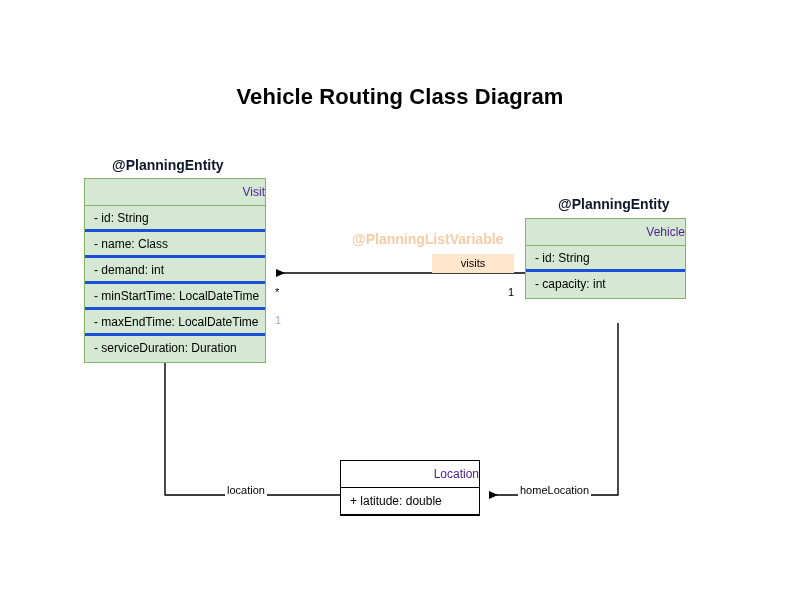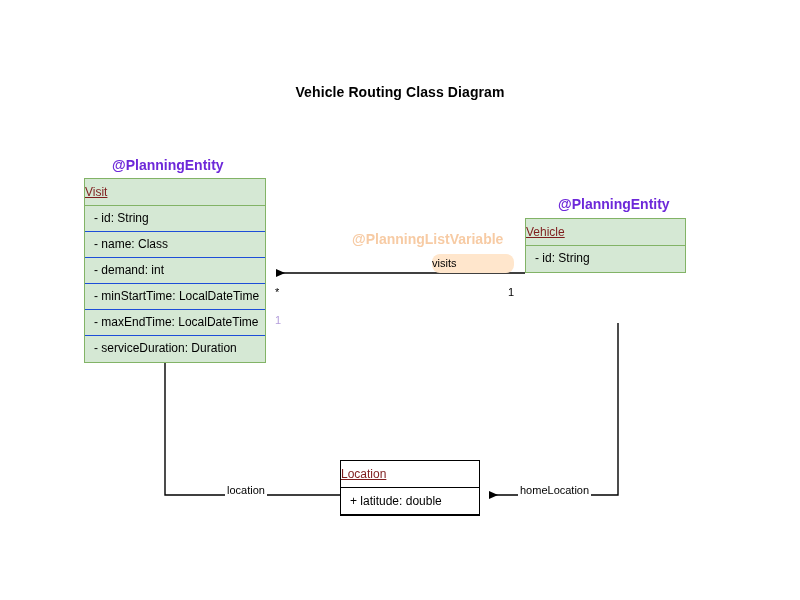--- a/index.html
+++ b/index.html
@@ -26,90 +26,90 @@
     width: 800px;
     height: 600px;
     pointer-events: none;
   }
   .diagram-title {
     position: absolute;
     left: 0;
     top: 84px;
     width: 800px;
     text-align: center;
-    font-size: 14px;
+    font-size: 22px;
     font-weight: bold;
     color: #000000;
     letter-spacing: 0.1px;
   }
   
   .class-box {
     position: absolute;
     box-sizing: border-box;
     border: 1px solid #82b366;
     background: #d5e8d4;
   }
   .class-box.plain {
     border: 1px solid #000000;
     background: #ffffff;
   }
   .class-name {
     box-sizing: border-box;
     height: 27px;
     line-height: 26px;
-    text-align: left;
+    text-align: right;
     font-size: 12px;
-    color: #7f1d1d;
+    color: #4c1d95;
     border-bottom: 1px solid #82b366;
-    text-decoration: underline;
   }
   .class-box.plain .class-name {
     border-bottom: 1px solid #000000;
   }
   .class-attr {
     box-sizing: border-box;
     height: 26px;
     line-height: 25px;
     padding-left: 9px;
     font-size: 12px;
     color: #000000;
-    border-bottom: 1px solid #1d4ed8;
+    border-bottom: 3px solid #1d4ed8;
   }
   .class-box.plain .class-attr {
     height: 27px;
     line-height: 26px;
     border-bottom: 1px solid #000000;
   }
   .class-attr:last-child {
     border-bottom: none;
   }
   
   .stereotype {
     position: absolute;
     font-size: 14px;
     font-weight: bold;
     white-space: nowrap;
   }
-  .stereotype.green { color: #6d28d9; }
+  .stereotype.green { color: #0f172a; }
   .stereotype.orange { color: #f7cba4; text-align: center; }
   
   .edge-label {
     position: absolute;
     font-size: 11px;
     color: #000000;
     white-space: nowrap;
     background: #ffffff;
     padding: 0 2px;
   }
   .assoc-badge {
     position: absolute;
     background: #ffe6cc;
-    border-radius: 8px;
+    border-radius: 0;
     font-size: 11px;
     color: #000000;
+    text-align: center;
     line-height: 19px;
     height: 19px;
     white-space: nowrap;
   }
   .mult {
     position: absolute;
     font-size: 11px;
     white-space: nowrap;
   }
   .mult.black { color: #000000; }
@@ -155,20 +155,21 @@
     <div class="class-attr">- minStartTime: LocalDateTime</div>
     <div class="class-attr">- maxEndTime: LocalDateTime</div>
     <div class="class-attr">- serviceDuration: Duration</div>
   </div>
 
   <div class="stereotype green" style="left:558px; top:196px;">@PlanningEntity</div>
 
   <div class="class-box" style="left:525px; top:218px; width:161px;">
     <div class="class-name">Vehicle</div>
     <div class="class-attr">- id: String</div>
+    <div class="class-attr">- capacity: int</div>
   </div>
 
   <div class="class-box plain" style="left:340px; top:460px; width:140px;">
     <div class="class-name">Location</div>
     <div class="class-attr">+ latitude: double</div>
   </div>
 
   <div class="stereotype orange" style="left:352px; top:231px;">@PlanningListVariable</div>
 
   <div class="assoc-badge" style="left:432px; top:254px; width:82px;">visits</div>

